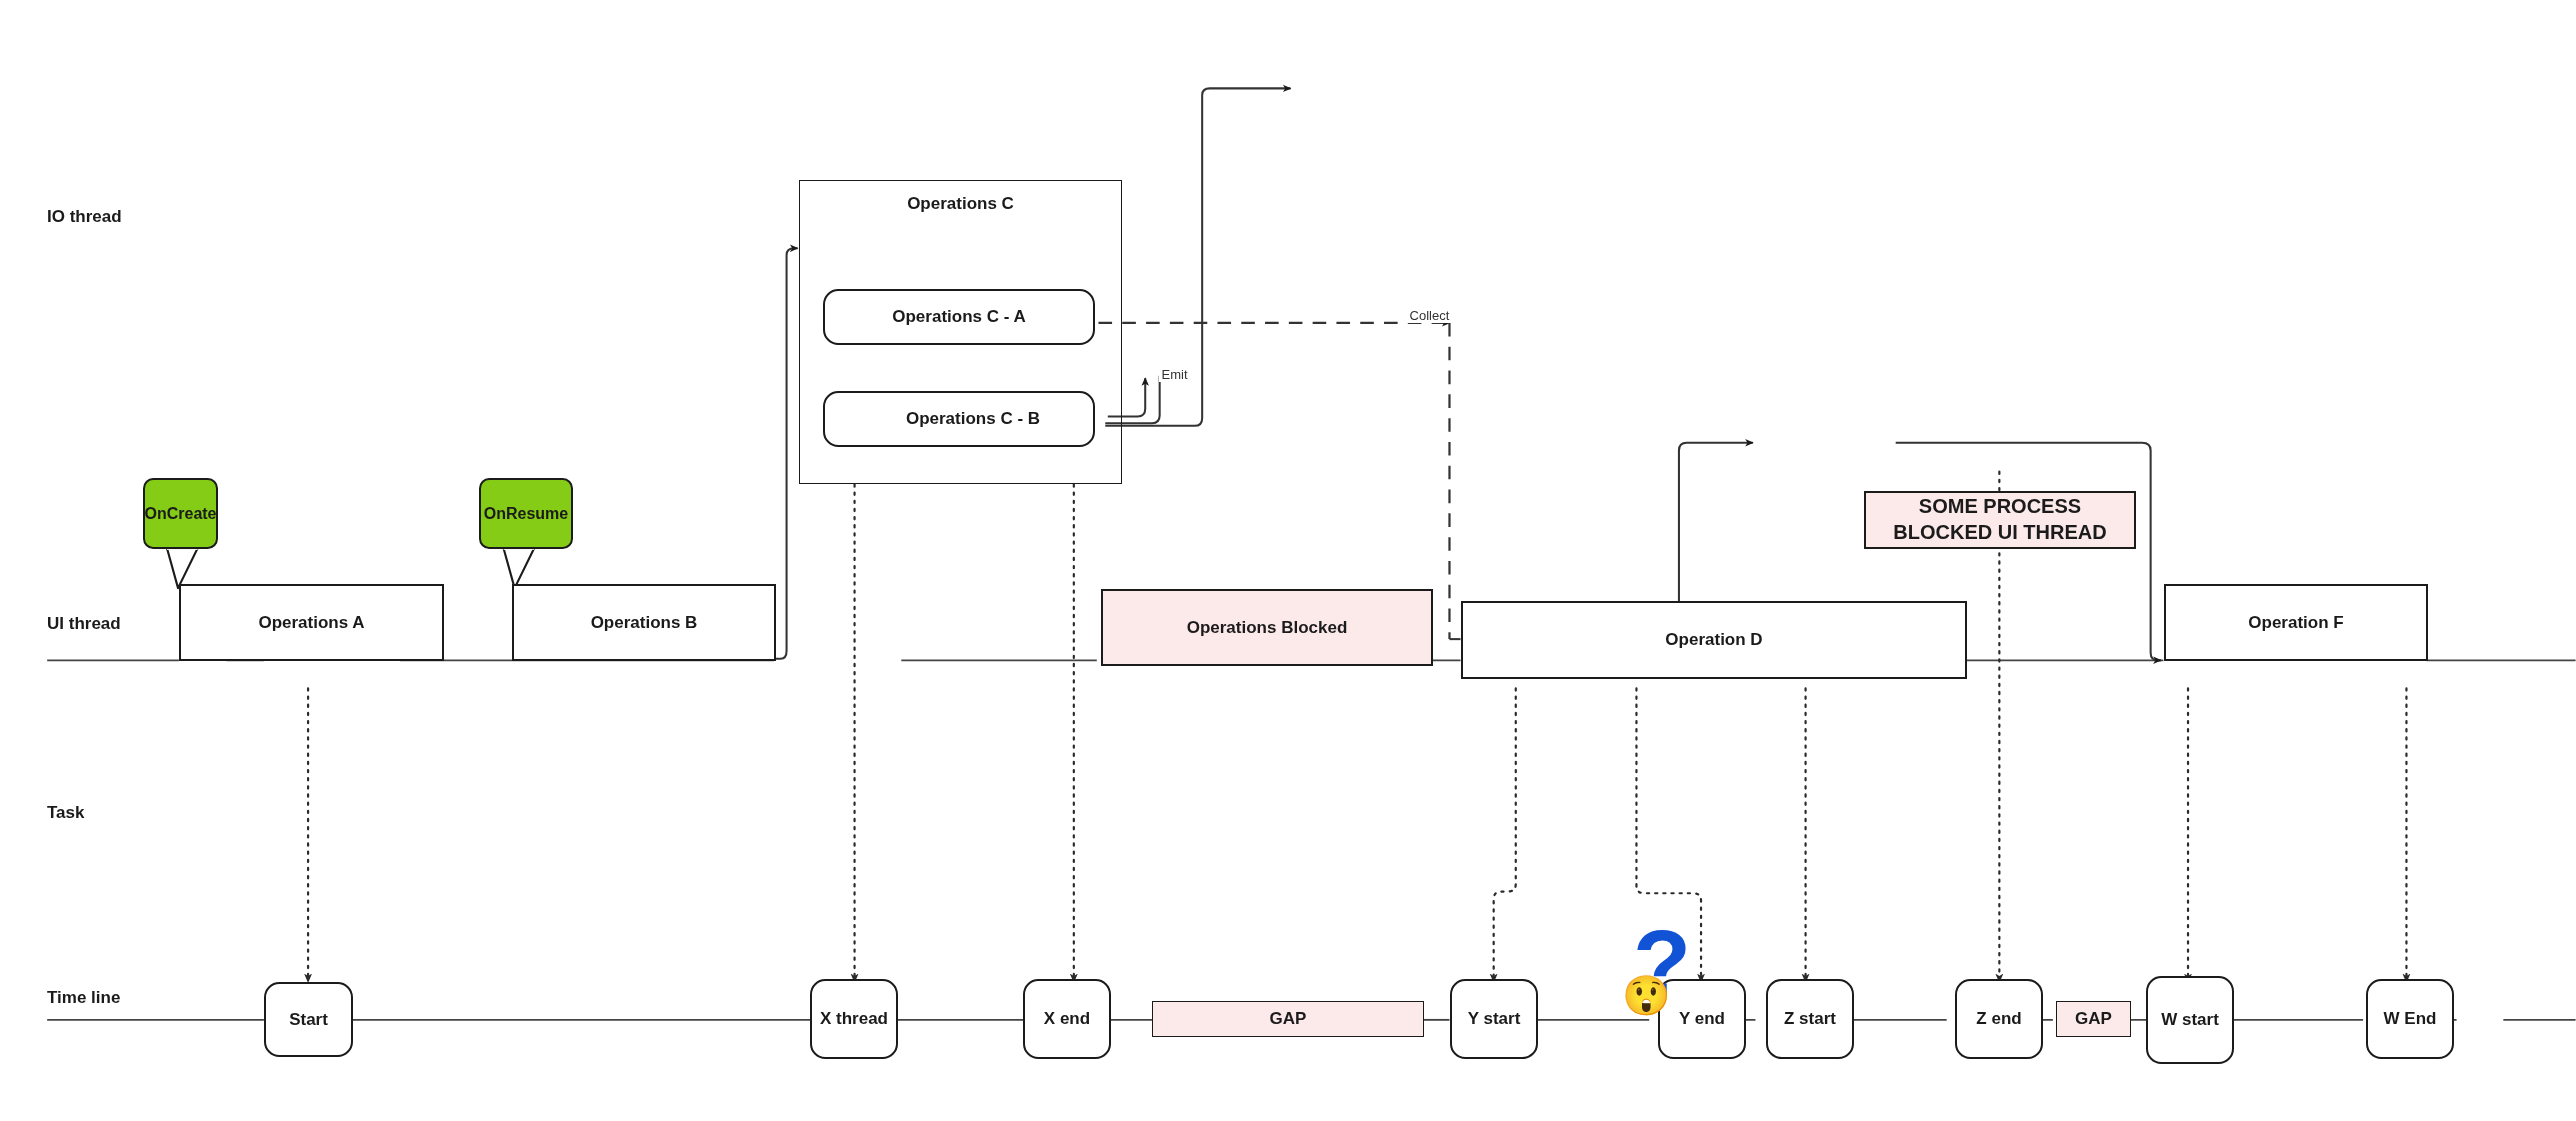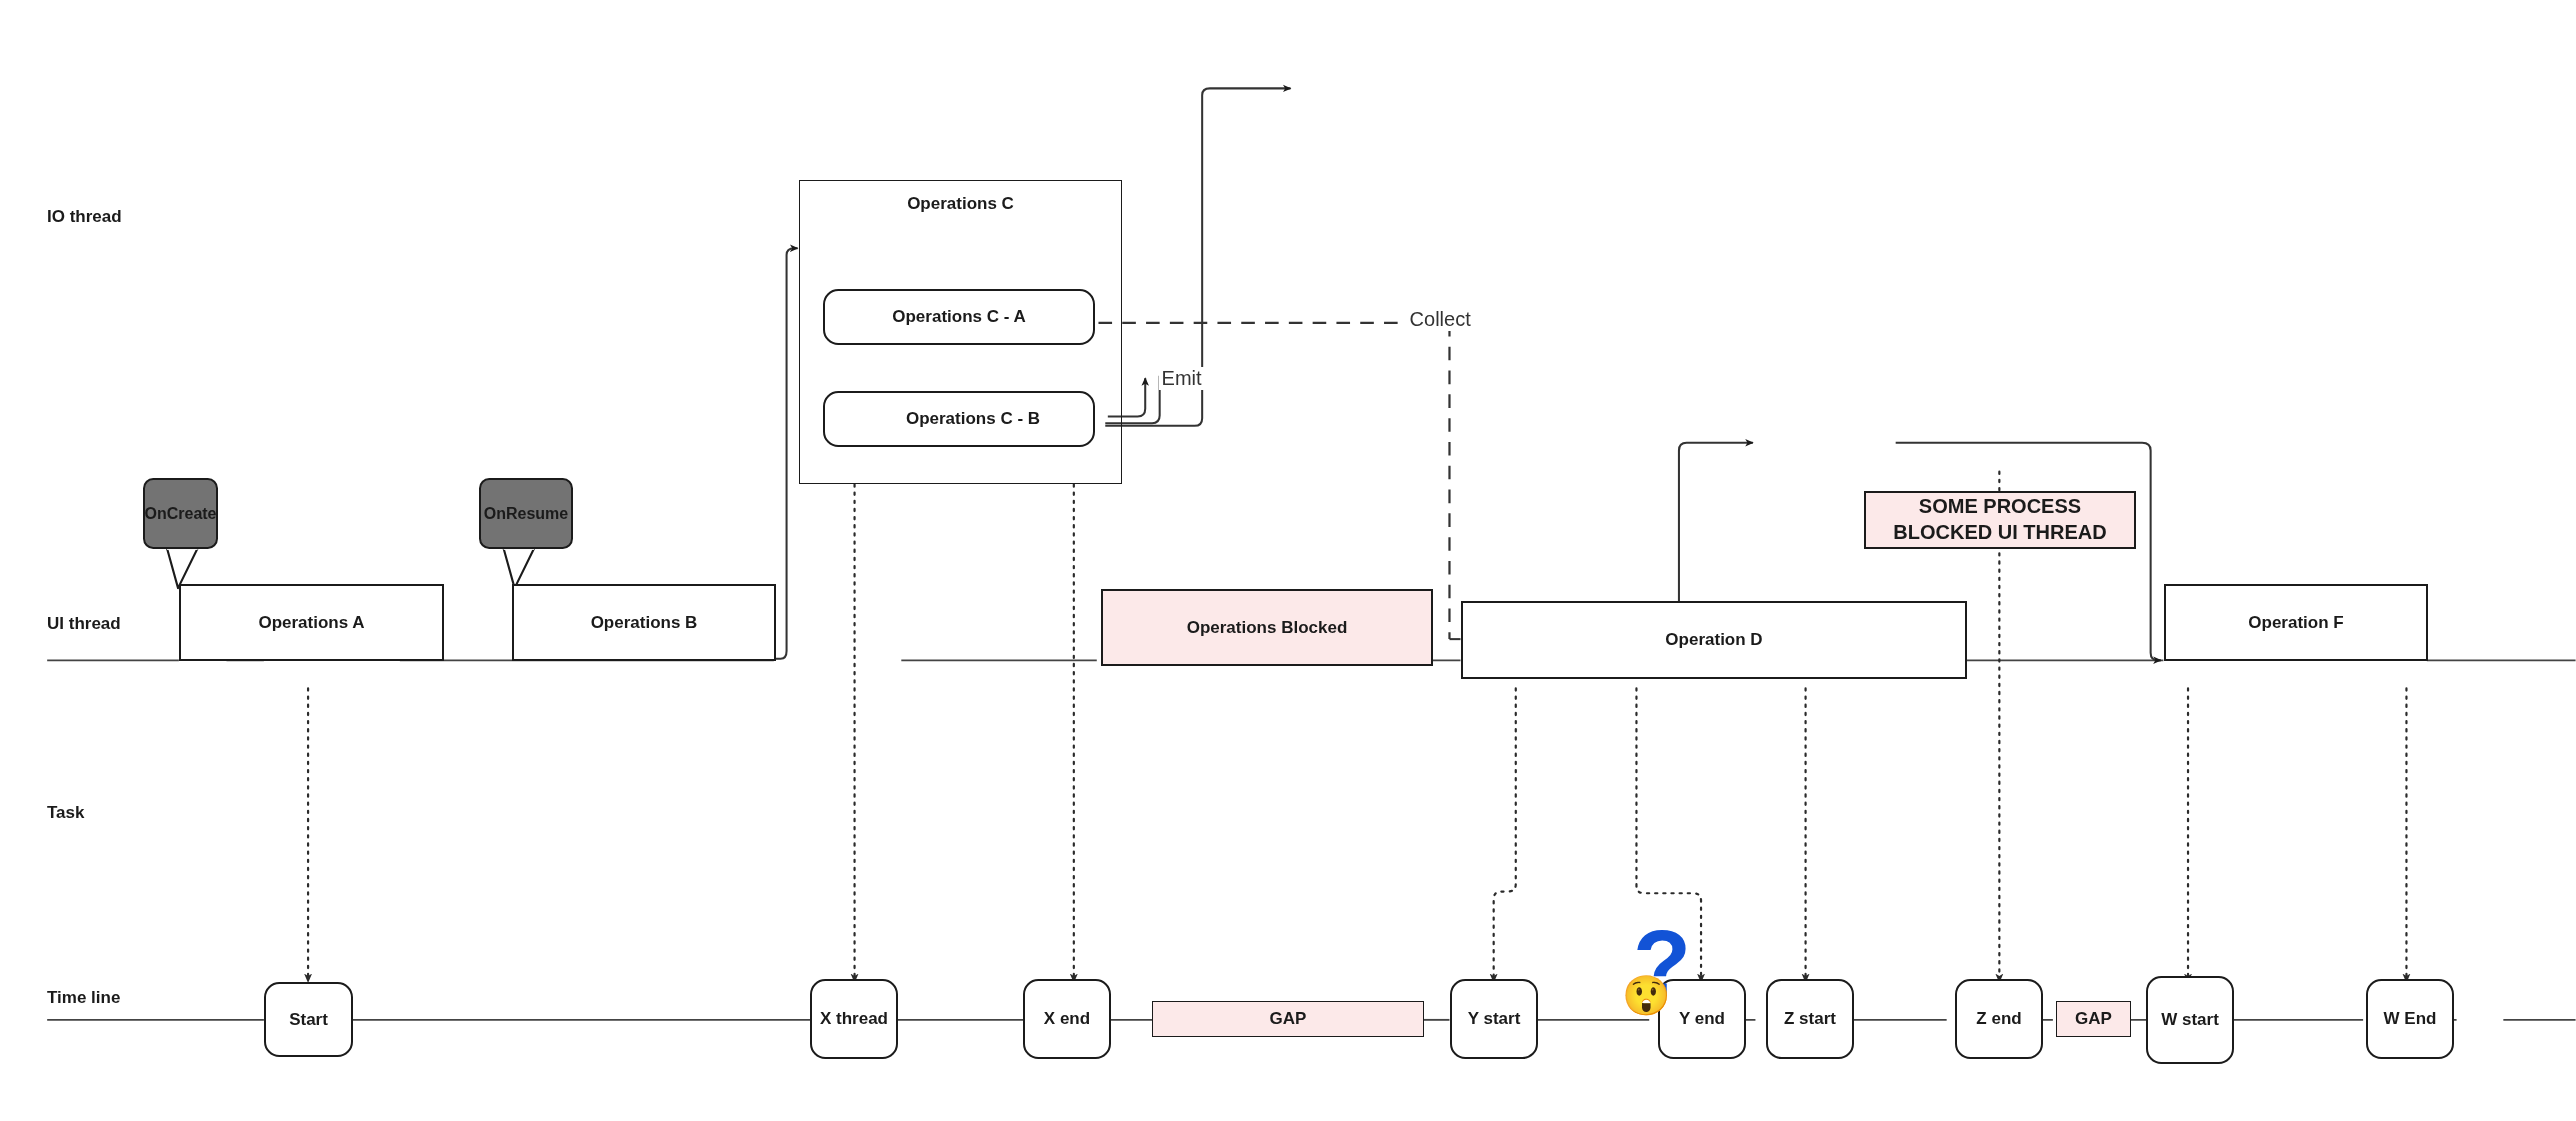--- a/index.html
+++ b/index.html
@@ -9,23 +9,23 @@
   .lane-label{position:absolute;font-size:17px;font-weight:bold;color:#1b1b1b;white-space:nowrap;}
   .node{position:absolute;box-sizing:border-box;display:flex;align-items:center;justify-content:center;
         text-align:center;font-size:17px;font-weight:bold;color:#1b1b1b;background:#fff;
         border:2.1px solid #1b1b1b;line-height:1.28;}
   .node.rounded{border-radius:12px;}
   .node.pill{border-radius:15.3px;}
   .node.pink{background:#fce9e9;}
   .node.group{background:transparent;align-items:flex-start;padding-top:12px;font-weight:bold;}
   .node.thin{border-width:1.7px;}
   .bubble{position:absolute;box-sizing:border-box;display:flex;align-items:center;justify-content:center;
-          font-size:16px;font-weight:bold;color:#1b1b1b;background:#737373;border:2.1px solid #1b1b1b;
+          font-size:16px;font-weight:bold;color:#1b1b1b;background:#84cc16;border:2.1px solid #1b1b1b;
           border-radius:10.2px;}
-  .edge-label{position:absolute;font-size:20px;color:#333;white-space:nowrap;background:#fff;padding:0 2.6px;}
+  .edge-label{position:absolute;font-size:13px;color:#333;white-space:nowrap;background:#fff;padding:0 2.6px;}
   .emoji{position:absolute;line-height:1;}
   .qmark{position:absolute;font-weight:bold;color:#1253d6;line-height:1;}
 </style>
 </head>
 <body>
 
 <div id="stage">
 
   <svg viewBox="0 0 3030 1319">
     <defs>

